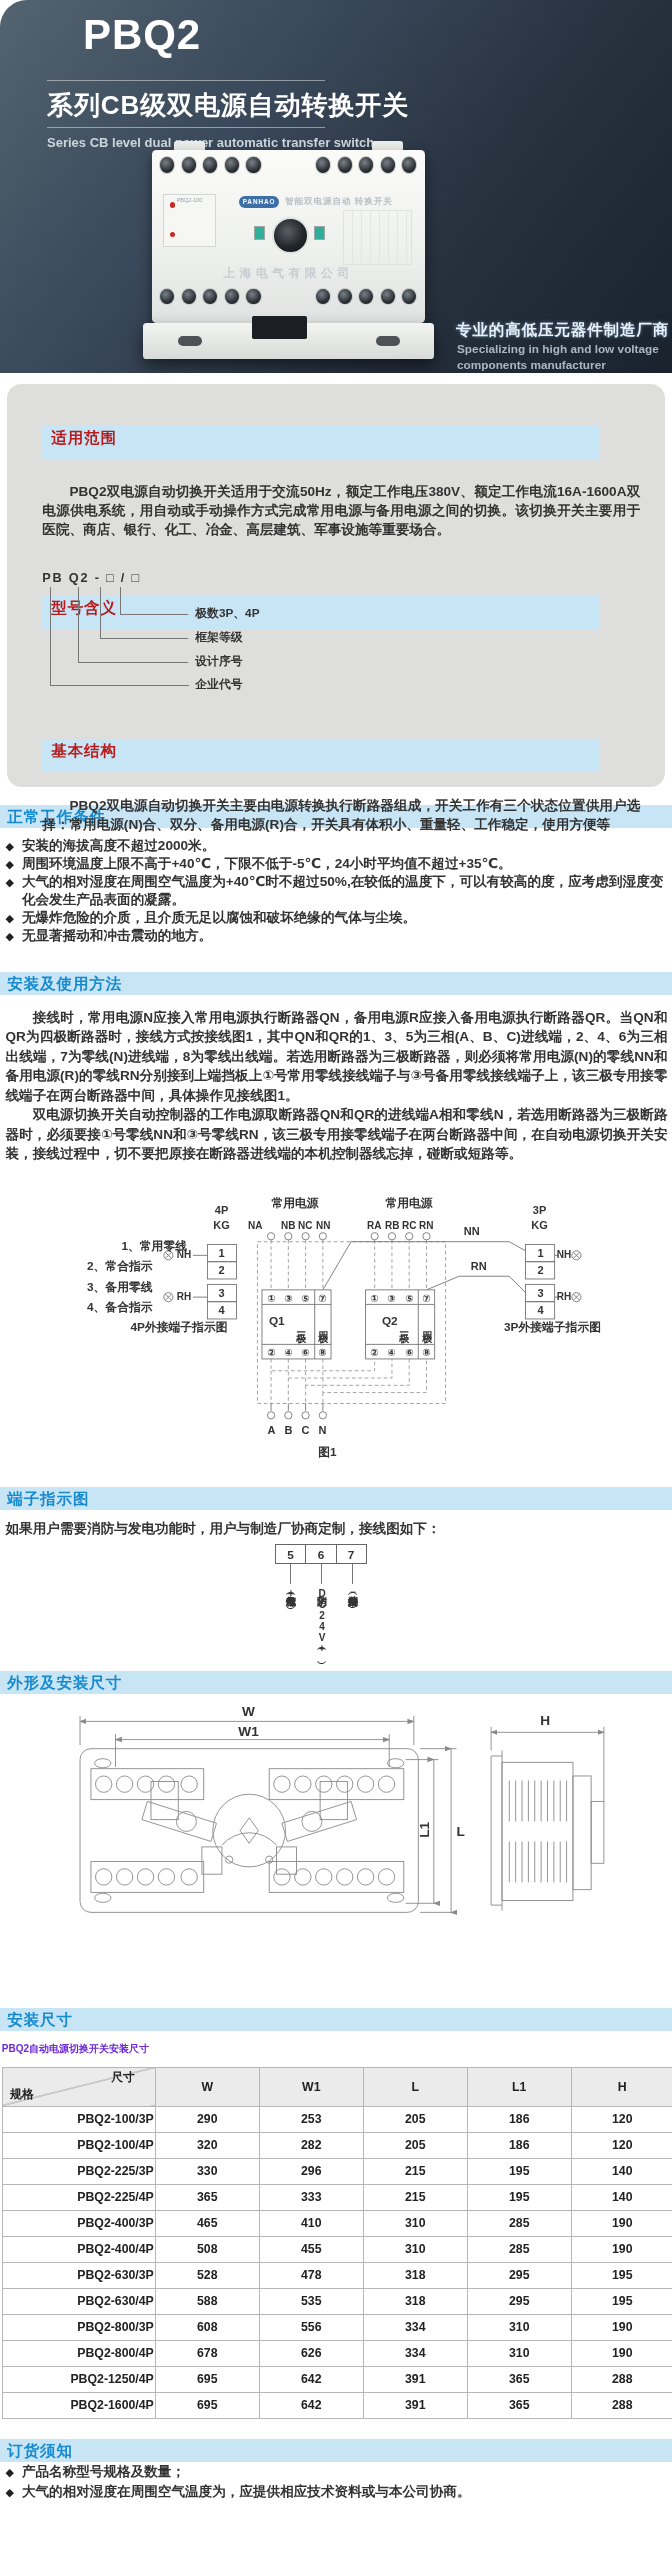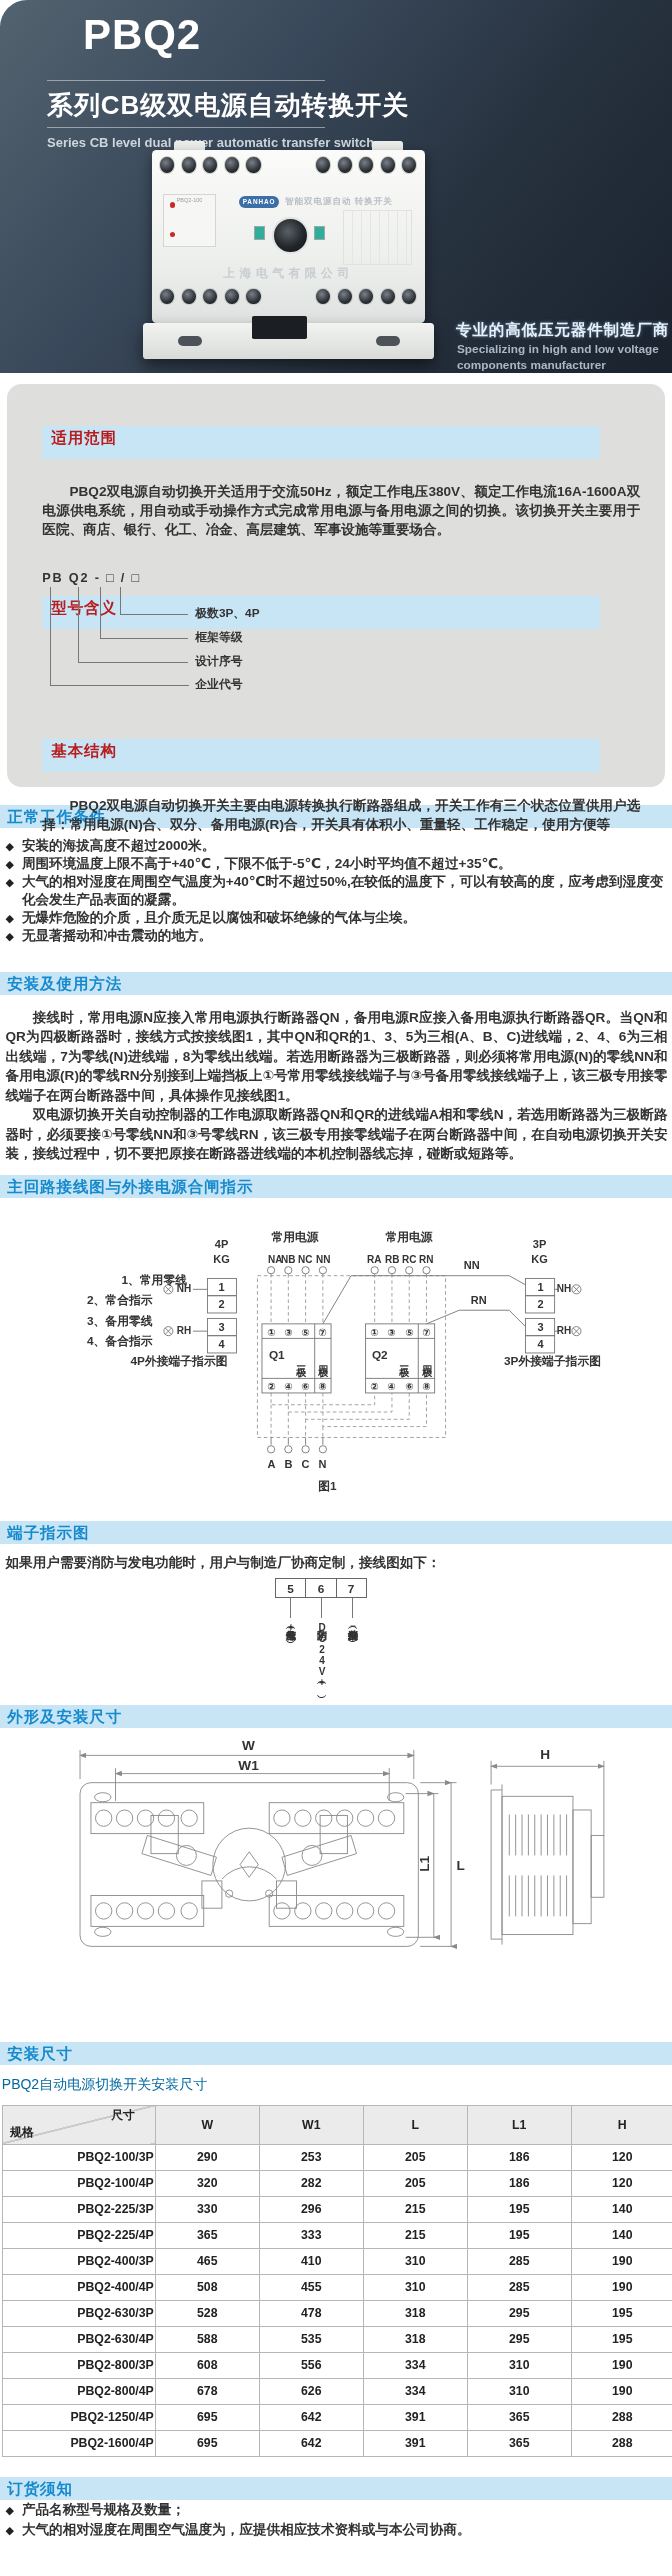--- a/index.html
+++ b/index.html
@@ -78,21 +78,21 @@
   .tf-cell{position:absolute;top:5.5px;width:31px;height:20px;border:0.9px solid #666;border-left:none;box-sizing:border-box;text-align:center;font-size:11.8px;font-weight:700;line-height:20px;color:#333;}
   .tf-cell.first{border-left:0.9px solid #666;}
   .tf-stem{position:absolute;top:25.5px;width:0.9px;height:20px;background:#777;}
   .tf-lab{position:absolute;top:49px;width:14.5px;height:78px;writing-mode:vertical-rl;text-orientation:upright;font-size:10px;font-weight:600;color:#333;letter-spacing:0;}
 
   
   .outline{position:relative;width:673px;height:314px;}
   .outline text{font-size:15px;font-weight:600;fill:#333;}
 
   
-  .mt-sub{font-size:14px;font-weight:400;color:#0369a1;padding:11px 5.5px 0 1.8px;}
+  .mt-sub{font-size:10px;font-weight:700;color:#6d28d9;padding:11px 5.5px 0 1.8px;}
   table.dim{border-collapse:collapse;margin:11px 0 0 1.8px;width:669px;table-layout:fixed;}
   table.dim th,table.dim td{border:0.9px solid #b7b7b7;font-size:12.3px;font-weight:600;color:#222;}
   table.dim thead th{height:36px;background:#ebebeb;text-align:center;}
   table.dim td{height:23px;text-align:center;}
   table.dim td.spec{text-align:right;padding-left:12.7px;}
   th.corner{position:relative;background:linear-gradient(to bottom right,#ebebeb 49.5%,#a8a8a8 49.5%,#a8a8a8 50.5%,#ebebeb 50.5%) !important;}
   th.corner .c-top{position:absolute;right:20px;top:2.7px;font-size:11.8px;}
   th.corner .c-bottom{position:absolute;left:7.3px;bottom:2.7px;font-size:11.8px;}
 
   .ordering-intro{font-size:13.6px;font-weight:600;color:#333;padding:11px 5.5px 1.8px 1.8px;}
@@ -208,21 +208,20 @@
       <div class="bullet-item">
         <span class="bullet-marker">◆</span>
         <span>无显著摇动和冲击震动的地方。</span>
       </div>
     </div>
 
   <div class="fullband" style="margin-top:27px;">安装及使用方法</div>
   <p class="flowpara" style="margin-top:12.7px;">接线时，常用电源N应接入常用电源执行断路器QN，备用电源R应接入备用电源执行断路器QR。当QN和QR为四极断路器时，接线方式按接线图1，其中QN和QR的1、3、5为三相(A、B、C)进线端，2、4、6为三相出线端，7为零线(N)进线端，8为零线出线端。若选用断路器为三极断路器，则必须将常用电源(N)的零线NN和备用电源(R)的零线RN分别接到上端挡板上①号常用零线接线端子与③号备用零线接线端子上，该三极专用接零线端子在两台断路器中间，具体操作见接线图1。</p>
   <p class="flowpara">双电源切换开关自动控制器的工作电源取断路器QN和QR的进线端A相和零线N，若选用断路器为三极断路器时，必须要接①号零线NN和③号零线RN，该三极专用接零线端子在两台断路器中间，在自动电源切换开关安装，接线过程中，切不要把原接在断路器进线端的本机控制器线忘掉，碰断或短路等。</p>
 
-  <div class="fullband" style="margin-top:11px;">主回路接线图与外接电源合闸指示</div>
 
   <div class="wiring">
     <svg width="673" height="309" viewBox="0 0 740 340">
       <g stroke="#999" fill="none" stroke-dasharray="4,3" stroke-width="1">
         <rect x="283" y="80" width="207" height="178"></rect>
         <path d="M298,78 V133 M317,78 V133 M336,78 V133 M355,78 V133"></path>
         <path d="M412,78 V133 M431,78 V133 M450,78 V133 M469,78 V133"></path>
         <path d="M298,209 V222 H412 V209 M298,222 V258"></path>
         <path d="M317,209 V230 H431 V209 M317,230 V258"></path>
         <path d="M336,209 V238 H450 V209 M336,238 V258"></path>
@@ -268,21 +267,21 @@
       </g>
     </svg>
 
     <div class="wd-t f13" style="left:266px;top:27px;width:58px;">常用电源</div>
     <div class="wd-t f13" style="left:380px;top:27px;width:58px;">常用电源</div>
     <div class="wd-t f12" style="left:208px;top:35px;width:27px;">4P</div>
     <div class="wd-t f12" style="left:208px;top:50px;width:27px;">KG</div>
     <div class="wd-t f12" style="left:526px;top:35px;width:27px;">3P</div>
     <div class="wd-t f12" style="left:526px;top:50px;width:27px;">KG</div>
 
-    <div class="wd-t f11" style="left:268px;top:51px;width:14.5px;text-align:right;">NA</div>
+    <div class="wd-t f11" style="left:248px;top:51px;width:14.5px;text-align:right;">NA</div>
     <div class="wd-t f11" style="left:281px;top:51px;width:14.5px;">NB</div>
     <div class="wd-t f11" style="left:298px;top:51px;width:14.5px;">NC</div>
     <div class="wd-t f11" style="left:316px;top:51px;width:14.5px;">NN</div>
     <div class="wd-t f11" style="left:367px;top:51px;width:14.5px;">RA</div>
     <div class="wd-t f11" style="left:385px;top:51px;width:14.5px;">RB</div>
     <div class="wd-t f11" style="left:402px;top:51px;width:14.5px;">RC</div>
     <div class="wd-t f11" style="left:419px;top:51px;width:14.5px;">RN</div>
 
     <div class="wd-t f12" style="left:459px;top:56px;width:25.5px;">NN</div>
     <div class="wd-t f12" style="left:466px;top:91px;width:25.5px;">RN</div>
@@ -309,21 +308,21 @@
     <div class="wd-t f11" style="left:266px;top:124px;width:11px;">①</div>
     <div class="wd-t f11" style="left:283px;top:124px;width:11px;">③</div>
     <div class="wd-t f11" style="left:300px;top:124px;width:11px;">⑤</div>
     <div class="wd-t f11" style="left:317px;top:124px;width:11px;">⑦</div>
     <div class="wd-t f11" style="left:369px;top:124px;width:11px;">①</div>
     <div class="wd-t f11" style="left:386px;top:124px;width:11px;">③</div>
     <div class="wd-t f11" style="left:404px;top:124px;width:11px;">⑤</div>
     <div class="wd-t f11" style="left:421px;top:124px;width:11px;">⑦</div>
 
     <div class="wd-t f13" style="left:265px;top:145px;width:23.6px;">Q1</div>
-    <div class="wd-t f13" style="left:368px;top:145px;width:23.6px;">Q2</div>
+    <div class="wd-t f13" style="left:378px;top:145px;width:23.6px;">Q2</div>
     <div class="wd-t f11 vtext" style="left:295px;top:139px;width:12.7px;height:33px;">三极</div>
     <div class="wd-t f11 vtext" style="left:317px;top:139px;width:12.7px;height:33px;">四极</div>
     <div class="wd-t f11 vtext" style="left:398px;top:139px;width:12.7px;height:33px;">三极</div>
     <div class="wd-t f11 vtext" style="left:421px;top:139px;width:12.7px;height:33px;">四极</div>
 
     <div class="wd-t f11" style="left:266px;top:178px;width:11px;">②</div>
     <div class="wd-t f11" style="left:283px;top:178px;width:11px;">④</div>
     <div class="wd-t f11" style="left:300px;top:178px;width:11px;">⑥</div>
     <div class="wd-t f11" style="left:317px;top:178px;width:11px;">⑧</div>
     <div class="wd-t f11" style="left:369px;top:178px;width:11px;">②</div>

